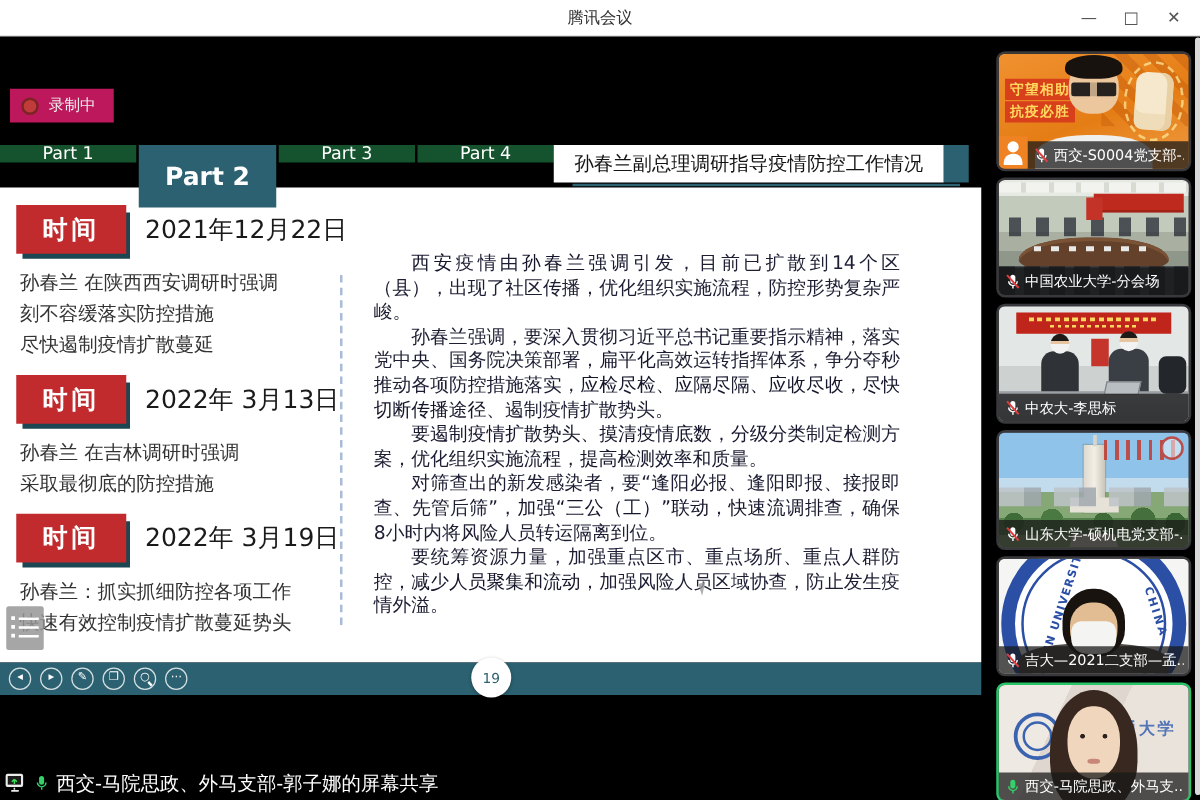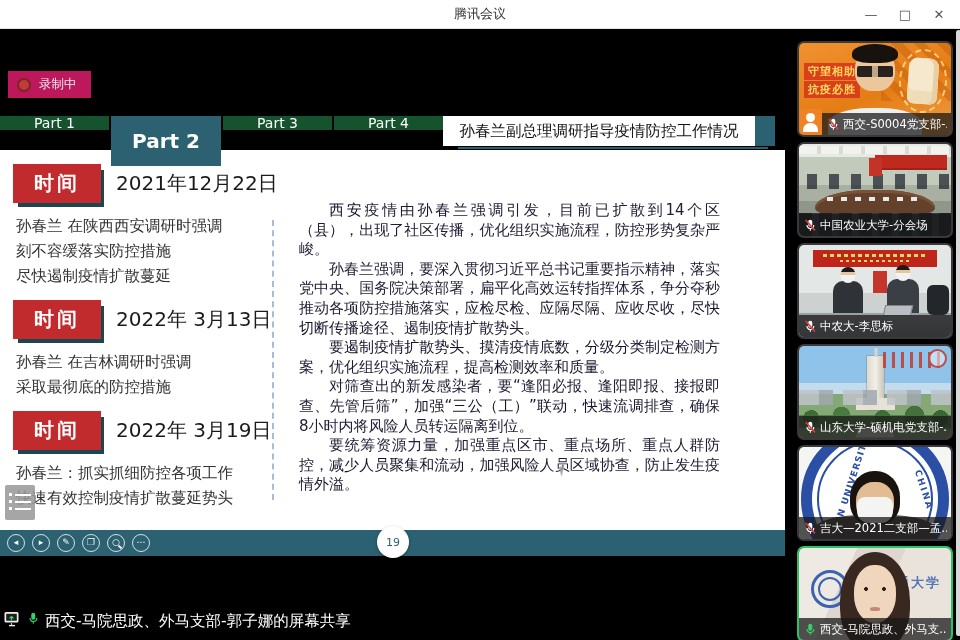--- a/index.html
+++ b/index.html
@@ -57,21 +57,21 @@
            align-items:center;gap:7px;padding-left:7px;box-sizing:border-box;z-index:5}
   .tb-icon{width:16px;height:16px;min-width:16px;border:1px solid rgba(255,255,255,.8);border-radius:50%;
            color:#fff;font-size:9px;line-height:15px;text-align:center;position:relative;cursor:default}
   .tb-icon[data-name="zoom-button"]::after{content:"";position:absolute;width:4px;height:2px;background:#fff;
            transform:rotate(45deg);right:2px;bottom:3px}
   .page-bubble{position:absolute;left:377px;top:530px;width:32px;height:32px;margin-top:-4px;background:#fff;
            border-radius:50%;display:flex;align-items:center;justify-content:center;color:#2b6170;
            font-size:11px;box-shadow:0 1px 3px rgba(0,0,0,.35);z-index:7}
 
   
-  .caption{position:absolute;left:0;top:611px;height:27px;background:#000;display:flex;align-items:flex-start;
+  .caption{position:absolute;left:0;top:611px;height:27px;background:#000;display:flex;align-items:flex-end;
            gap:5px;padding:0 12px 0 4px;z-index:8}
   .caption-text{color:#fff;font-size:15.5px;white-space:nowrap}
   .mic{display:inline-flex;align-items:center}
 
   
   .sidebar{position:absolute;left:790px;top:28px;width:188px;height:612px}
   .tiles{position:absolute;left:7px;top:13px;width:156px;display:flex;flex-direction:column;gap:5px}
   .tile{position:relative;width:156px;height:96px;min-height:96px;border-radius:7px;overflow:hidden;
         background:#1c1c1c;border:2px solid #39383d;box-sizing:border-box}
   .tile.active{border-color:#27c468}

